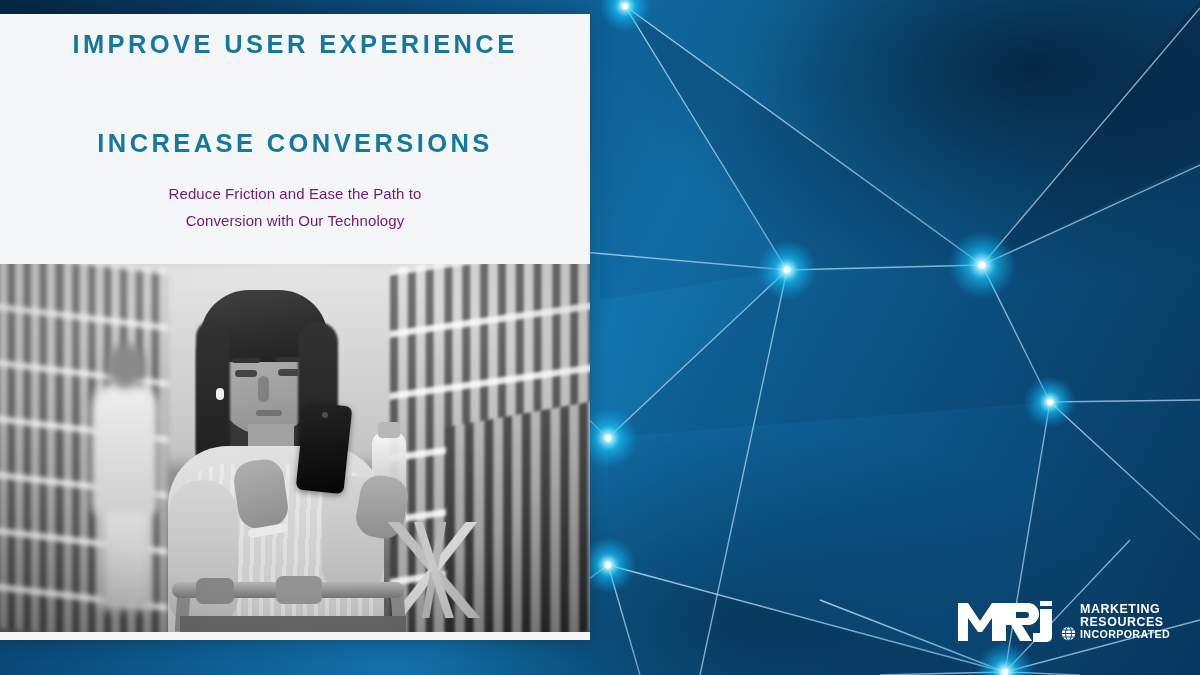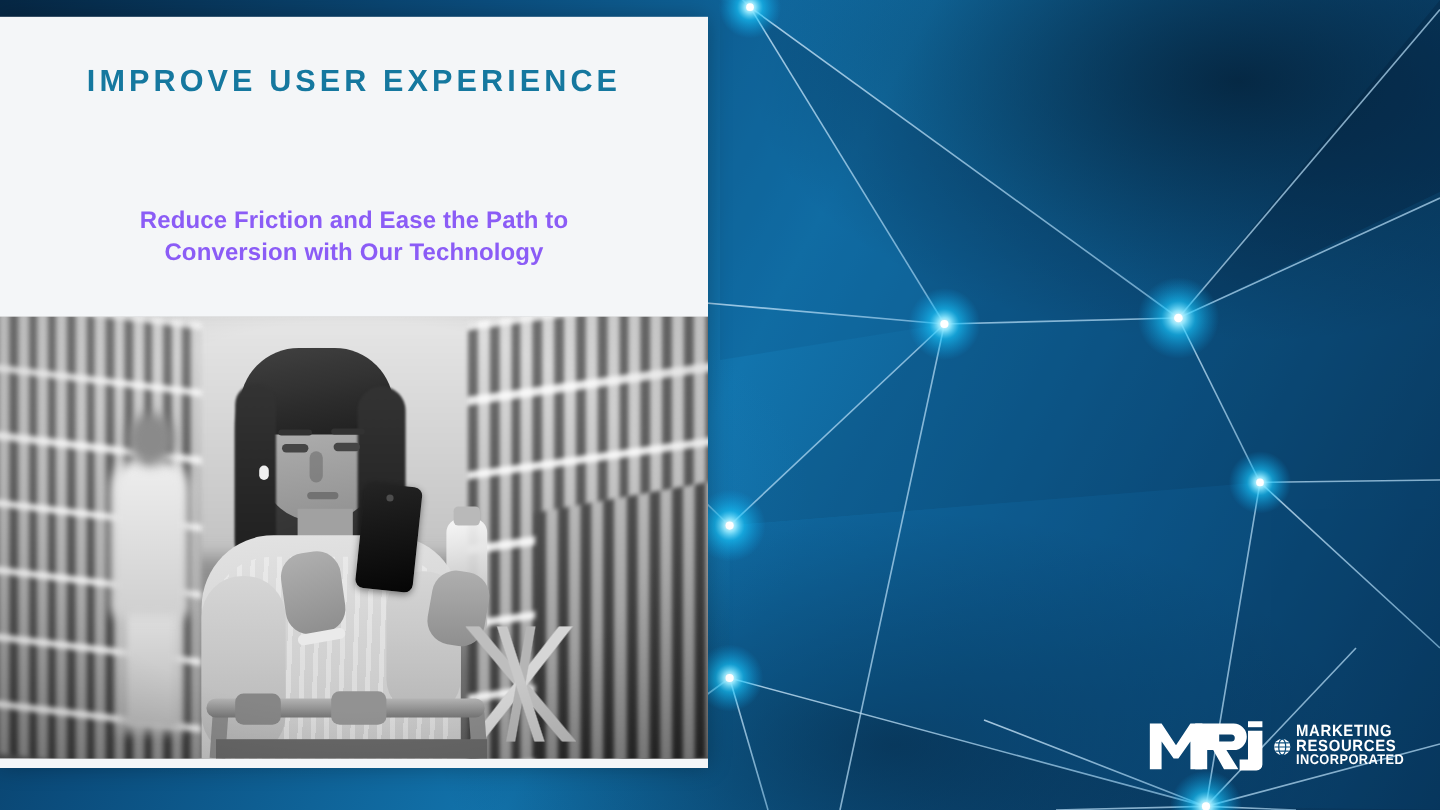--- a/index.html
+++ b/index.html
@@ -22,35 +22,35 @@
     background:radial-gradient(ellipse 44% 40% at 62% 92%, rgba(4,30,55,.55) 0%, rgba(4,30,55,0) 72%);}
   .netsvg{position:absolute;inset:0;width:1200px;height:675px;}
 
   
   .card{
     position:absolute;left:0;top:14px;width:590px;height:626px;
     background:#f4f6f8;
     box-shadow:0 0 18px rgba(0,0,0,.28);
     overflow:hidden;
   }
-  .card-text{padding:14px 24px 0 24px;margin-top:24px;}
+  .card-text{padding:14px 24px 0 24px;}
   .headline{
     color:#15789f;
     font-size:25.5px;
     font-weight:bold;
     letter-spacing:3.4px;
     line-height:33px;
     text-align:center;
     margin:0;
     text-transform:uppercase;
   }
   .subhead{
-    color:#8b5cf6;
-    font-size:20px;
-    font-weight:bold;
+    color:#701a75;
+    font-size:15px;
+    font-weight:normal;
     line-height:27px;
     text-align:center;
     margin:20px 0 0 0;
     letter-spacing:.1px;
   }
 
   
   .photo{
     position:absolute;left:0;top:250px;width:590px;height:368px;
     overflow:hidden;filter:grayscale(100%);
@@ -158,21 +158,21 @@
   .logo{position:absolute;right:22px;bottom:32px;display:flex;align-items:center;gap:7px;}
   .logo-mark{position:relative;width:96px;height:42px;}
   .logo-words{display:flex;flex-direction:column;justify-content:center;}
   .logo-words span{
     color:#ffffff;font-size:13.5px;font-weight:bold;letter-spacing:.6px;line-height:12.6px;
     font-family:"Liberation Sans","DejaVu Sans",sans-serif;
     transform:scaleX(.92);transform-origin:left center;white-space:nowrap;
   }
   .logo-words span.l3{font-size:11.6px;letter-spacing:.4px;}
   .globe{position:absolute;left:0;top:0;width:15px;height:15px;}
-  .logo-right{display:flex;align-items:center;gap:4px;}
+  .logo-right{display:flex;align-items:flex-end;gap:4px;}
 </style>
 </head>
 <body>
 
 <div class="stage">
 
   <div class="bg-panel">
     <div class="grad-a"></div>
     <div class="grad-b"></div>
     <div class="grad-c"></div>
@@ -246,20 +246,21 @@
       </g>
     </svg>
   </div>
 
   <div class="card">
     <div class="card-text">
       <h1 class="headline">
         <span>IMPROVE USER EXPERIENCE</span><br>
         <br>
         <br>
+        <span>INCREASE CONVERSIONS</span>
       </h1>
       <p class="subhead">
         <span>Reduce Friction and Ease the Path to</span><br>
         <span>Conversion with Our Technology</span>
       </p>
     </div>
 
     <div class="photo">
       <div class="ph floor"></div>
       <div class="ph backwall"></div>

